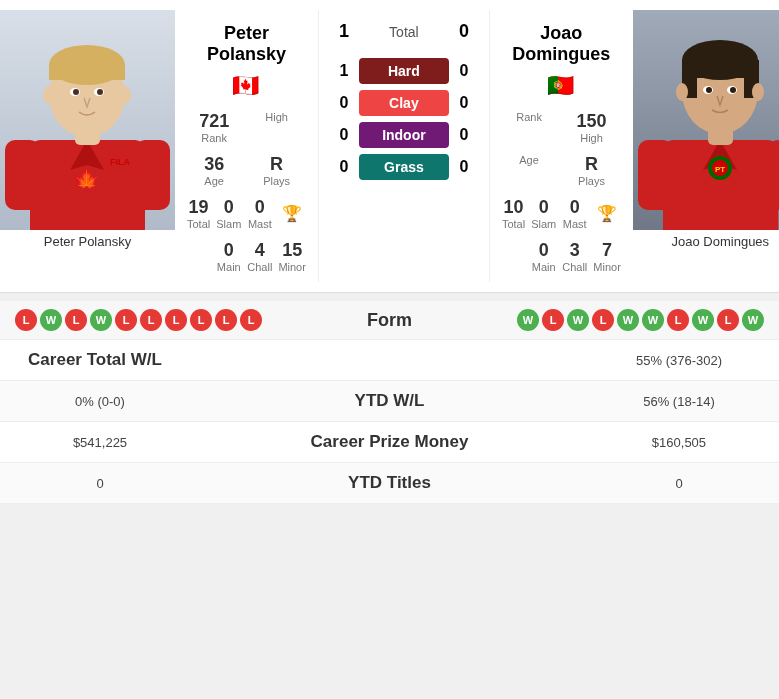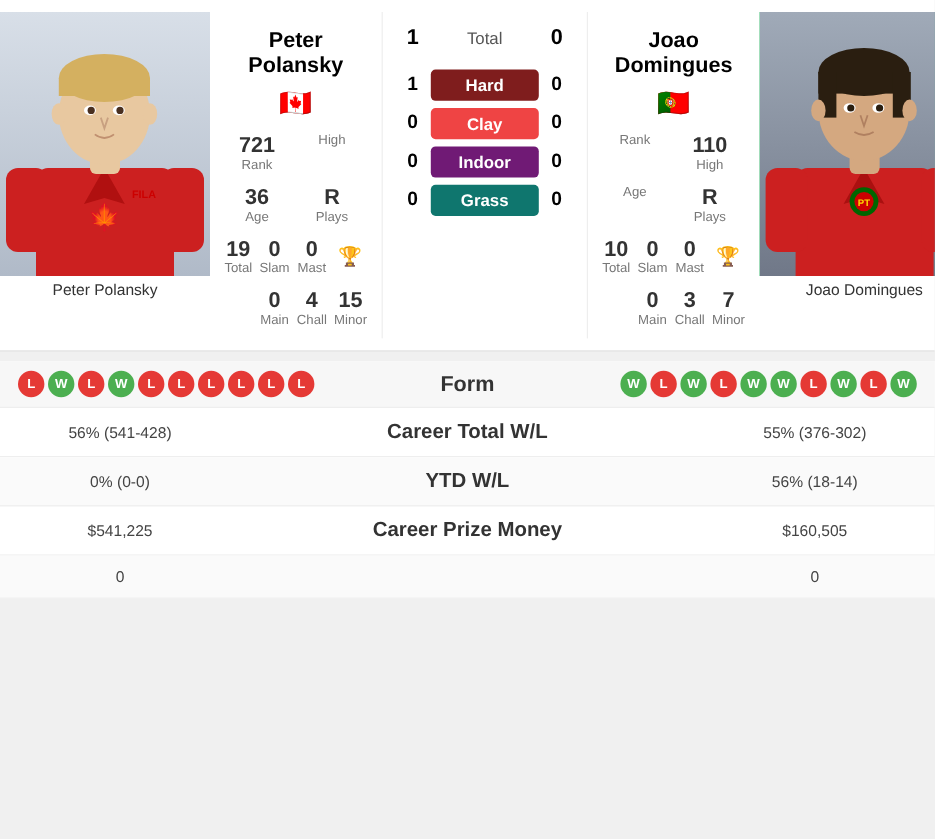--- a/index.html
+++ b/index.html
@@ -364,21 +364,21 @@
 
     <div class="right-player">
       <div class="player-name-header">Joao Domingues</div>
       <div class="flag">🇵🇹</div>
 
       <div class="stats-grid">
         <div class="stat-cell full-width">
           <span class="stat-label">Rank</span>
         </div>
         <div class="stat-cell full-width">
-          <span class="stat-value">110</span>
+          <span class="stat-value">150</span>
           <span class="stat-label">High</span>
         </div>
         <div class="stat-cell full-width">
           <span class="stat-label">Age</span>
         </div>
         <div class="stat-cell full-width">
           <span class="stat-value">R</span>
           <span class="stat-label">Plays</span>
         </div>
 
@@ -490,35 +490,35 @@
           <span class="form-badge form-w">W</span>
           <span class="form-badge form-l">L</span>
           <span class="form-badge form-w">W</span>
           <span class="form-badge form-l">L</span>
           <span class="form-badge form-w">W</span>
         </div>
     </div>
 
     <div id="career-stats-container">
         <div class="stat-row">
-      <span class="stat-row-value">56% (541-428)</span>
       <span class="stat-row-label"><strong>Career Total W/L</strong></span>
       <span class="stat-row-value">55% (376-302)</span>
     </div>
         <div class="stat-row">
       <span class="stat-row-value">0% (0-0)</span>
       <span class="stat-row-label"><strong>YTD W/L</strong></span>
       <span class="stat-row-value">56% (18-14)</span>
     </div>
         <div class="stat-row">
       <span class="stat-row-value">$541,225</span>
       <span class="stat-row-label"><strong>Career Prize Money</strong></span>
       <span class="stat-row-value">$160,505</span>
     </div>
         <div class="stat-row">
       <span class="stat-row-value">0</span>
+      <span class="stat-row-label"><strong>YTD Titles</strong></span>
       <span class="stat-row-value">0</span>
     </div>
       </div>
 
   </div>
 
 </div>
 
 </body></html>

